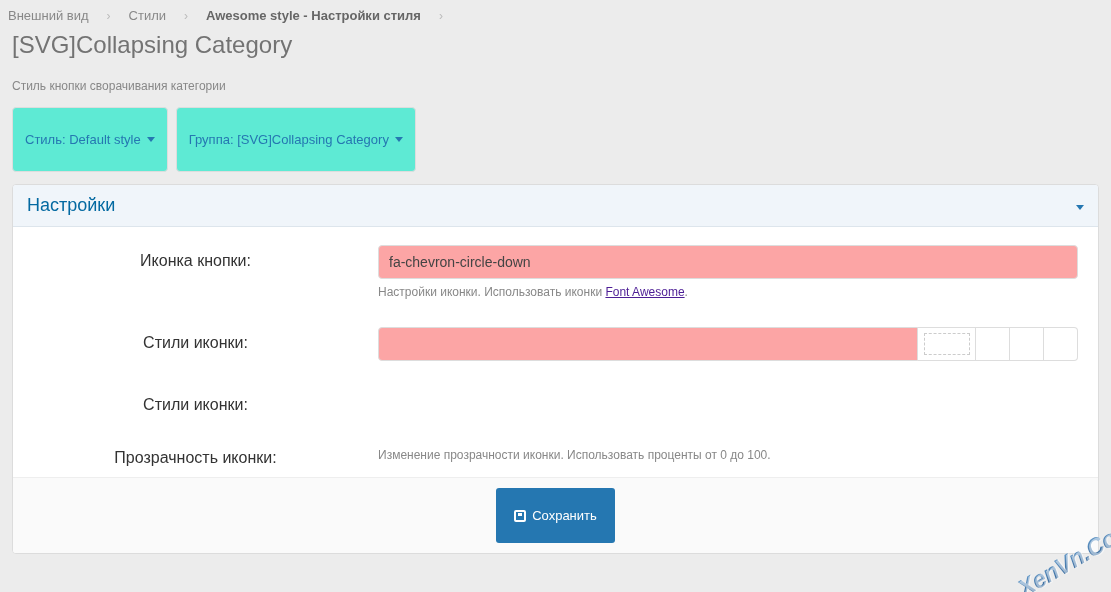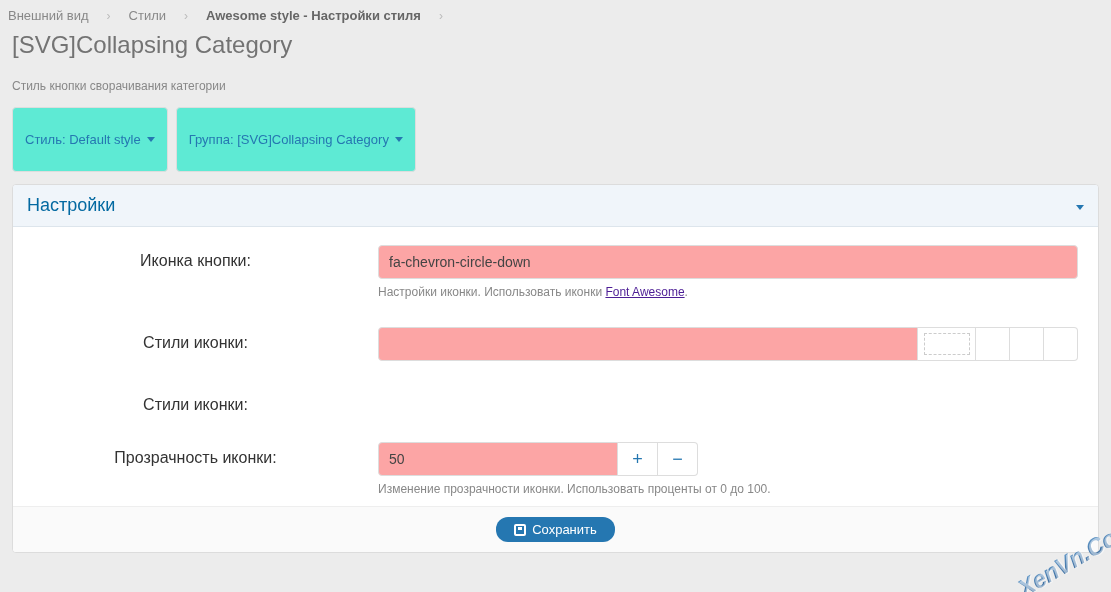--- a/index.html
+++ b/index.html
@@ -183,22 +183,22 @@
 .panel-footer {
   border-top: 1px solid #eee;
   background: #fafafa;
   padding: 10px;
   text-align: center;
 }
 .save-btn {
   background: #2577b1;
   color: #fff;
   border: none;
-  border-radius: 12px;
-  padding: 5px 18px;
+  border-radius: 3px;
+  padding: 20px 18px;
   font-size: 13px;
   cursor: pointer;
   display: inline-flex;
   align-items: center;
   gap: 6px;
 }
 .save-icon {
   display: inline-block;
   width: 12px;
   height: 12px;
@@ -290,29 +290,20 @@
       </div>
     </div>
 
     <div class="form-row">
       <div class="form-label">Стили иконки:</div>
     </div>
 
     <div class="form-row">
       <div class="form-label">Прозрачность иконки:</div>
       <div class="form-control-wrap">
-        <div class="spinner-row">
-          <input type="text" class="text-input" value="50" style="">
-          <button class="spin-btn plus">
-            <span>+</span>
-          </button>
-          <button class="spin-btn minus">
-            <span>−</span>
-          </button>
-        </div>
         <div class="hint">Изменение прозрачности иконки. Использовать проценты от 0 до 100.</div>
       </div>
     </div>
 
   </div>
   <div class="panel-footer">
     <button class="save-btn">
       <span class="save-icon"></span>
       <span>Сохранить</span>
     </button>

